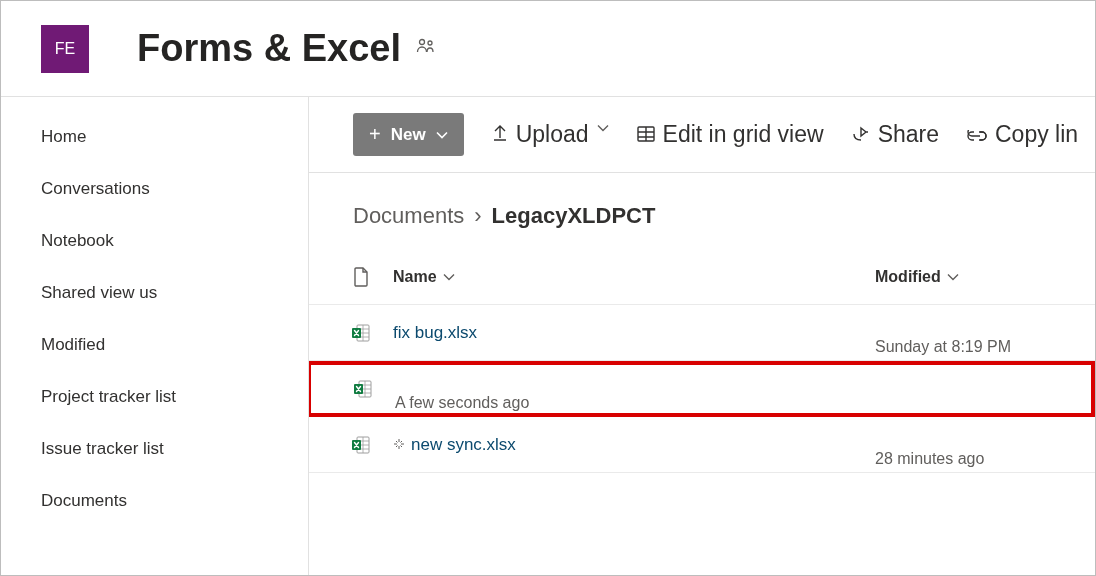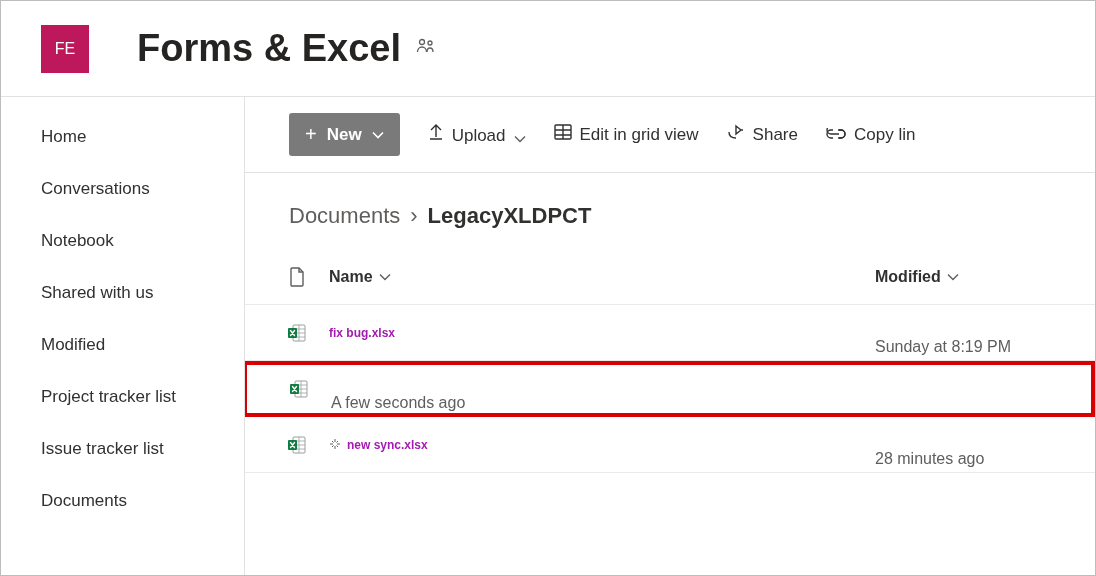--- a/index.html
+++ b/index.html
@@ -16,42 +16,42 @@
   .header {
     display: flex;
     align-items: center;
     padding: 20px 40px 20px 40px;
     height: 96px;
     border-bottom: 1px solid #e1e1e1;
   }
   .avatar {
     width: 48px;
     height: 48px;
-    background: #be185d;
+    background: #701a75;
     color: #fff;
     display: flex;
     align-items: center;
     justify-content: center;
     font-size: 16px;
     font-weight: 400;
     margin-right: 48px;
   }
   .title {
     font-size: 38px;
     font-weight: 700;
     color: #252423;
     margin-right: 14px;
   }
   .teams-icon { color: #605e5c; }
   .body {
     display: flex;
     height: calc(100% - 96px);
   }
   .sidebar {
-    width: 244px;
+    width: 308px;
     border-right: 1px solid #e1e1e1;
     display: flex;
     flex-direction: column;
     padding-top: 14px;
   }
   .sidebar-item {
     padding: 16px 0 16px 40px;
     font-size: 17px;
     color: #323130;
     cursor: pointer;
@@ -78,23 +78,23 @@
     padding: 10px 16px;
     font-size: 17px;
     font-weight: 600;
     display: flex;
     align-items: center;
     gap: 10px;
     cursor: pointer;
   }
   .toolbar-item {
     display: flex;
-    align-items: flex-end;
+    align-items: flex-start;
     gap: 8px;
-    font-size: 17px;
+    font-size: 23px;
     color: #323130;
     cursor: pointer;
     white-space: nowrap;
   }
   .chev { font-size: 12px; color: #605e5c; }
   .breadcrumb {
     display: flex;
     align-items: center;
     gap: 10px;
     padding: 30px 0 20px 44px;
@@ -109,21 +109,21 @@
     align-items: center;
     padding: 0 0 0 20px;
     height: 56px;
     border-bottom: 1px solid #eaeaea;
   }
   .list-header { font-weight: 600; font-size: 16px; color: #323130; }
   .col-name-header, .col-mod-header {
     display: flex; align-items: center; gap: 6px;
   }
   .file-icon-cell { display:flex; justify-content:center; }
-  .file-name { font-size: 12px; color: #a21caf; display:flex; align-items:center; gap:6px;font-weight:bold; }
+  .file-name { font-size: 17px; color: #0c4a6e; display:flex; align-items:center; gap:6px; }
   .modified { font-size: 16px; color: #605e5c; margin-top: 28px; }
   .highlight {
     border: 4px solid #d80000;
     margin-left: -2px;
   }
   .excel-icon {
     width: 20px; height: 20px; position: relative;
   }
   .excel-icon svg { width: 20px; height: 20px; }
   .doc-header-icon svg { width:16px; height:20px; }
@@ -143,21 +143,21 @@
       <path d="M12 14c0-2.5 1.5-4 3-4s3 1.5 3 4"></path>
     </svg>
   </span>
 </div>
 
 <div class="body">
   <nav class="sidebar">
     <div class="sidebar-item">Home</div>
     <div class="sidebar-item">Conversations</div>
     <div class="sidebar-item">Notebook</div>
-    <div class="sidebar-item">Shared with us</div>
+    <div class="sidebar-item">Shared view us</div>
     <div class="sidebar-item">Modified</div>
     <div class="sidebar-item">Project tracker list</div>
     <div class="sidebar-item">Issue tracker list</div>
     <div class="sidebar-item">Documents</div>
   </nav>
 
   <main class="main">
     <div class="toolbar">
       <button class="new-btn">
         <span style="font-size:20px;font-weight:400;">+</span>

